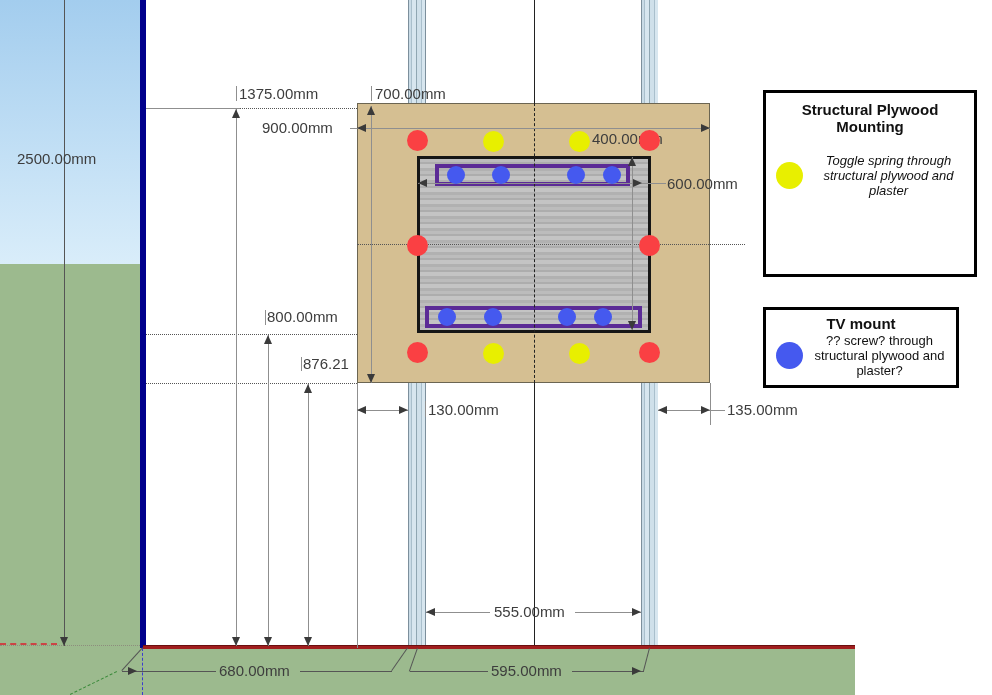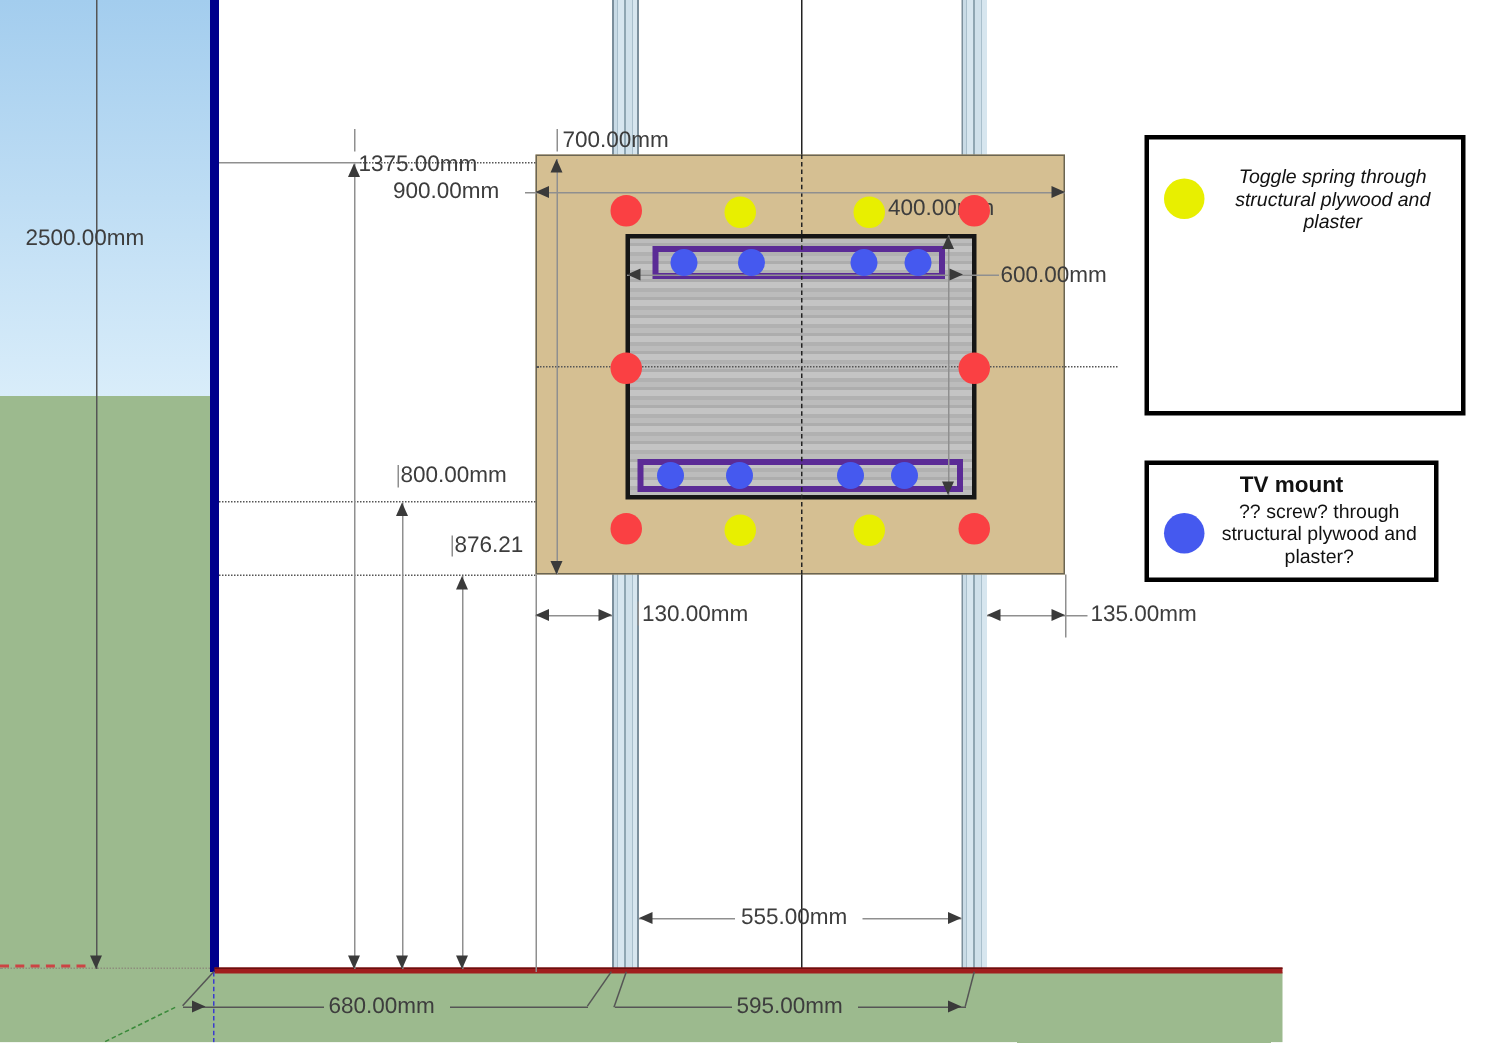--- a/index.html
+++ b/index.html
@@ -72,21 +72,21 @@
   <div class="ar dn" style="left:60px;top:637px;"></div>
   <div class="dim" style="left:17px;top:151px;">2500.00mm</div>
 
   <div class="hline" style="left:146px;top:108px;width:94px;"></div>
   <div class="hdot" style="left:240px;top:108px;width:117px;"></div>
 
   <div class="vline" style="left:236px;top:86px;height:15px;"></div>
   <div class="vline" style="left:236px;top:109px;height:537px;"></div>
   <div class="ar up" style="left:232px;top:109px;"></div>
   <div class="ar dn" style="left:232px;top:637px;"></div>
-  <div class="dim" style="left:239px;top:102px;">1375.00mm</div>
+  <div class="dim" style="left:239px;top:86px;">1375.00mm</div>
 
   <div class="hline" style="left:350px;top:128px;width:360px;"></div>
   <div class="ar lf" style="left:357px;top:124px;"></div>
   <div class="ar rt" style="left:701px;top:124px;"></div>
   <div class="dim" style="left:262px;top:120px;">900.00mm</div>
 
   <div class="vline" style="left:371px;top:86px;height:15px;"></div>
   <div class="vline" style="left:371px;top:106px;height:277px;"></div>
   <div class="ar up" style="left:367px;top:106px;"></div>
   <div class="ar dn" style="left:367px;top:374px;"></div>
@@ -144,20 +144,21 @@
   <div class="dim" style="left:219px;top:663px;">680.00mm</div>
 
   <div class="diag" style="left:418px;top:648px;width:25px;transform:rotate(109.2deg);"></div>
   <div class="diag" style="left:650px;top:648px;width:24px;transform:rotate(104.6deg);"></div>
   <div class="hline" style="left:410px;top:671px;width:78px;border-top-color:#555;"></div>
   <div class="hline" style="left:572px;top:671px;width:72px;border-top-color:#555;"></div>
   <div class="ar rt" style="left:632px;top:667px;"></div>
   <div class="dim" style="left:491px;top:663px;">595.00mm</div>
 
   <div class="legend" style="left:763px;top:90px;width:214px;height:187px;">
+    <div class="ltitle">Structural Plywood Mounting</div>
     <div class="lrow" style="margin-top:17px;font-style:italic;">
       <div class="lcirc" style="background: rgb(232, 239, 0);"></div>
       <div class="ltext">Toggle spring through structural plywood and plaster</div>
     </div>
   </div>
 
   <div class="legend" style="left:763px;top:307px;width:196px;height:81px;">
     <div class="ltitle" style="margin-top:5px;">TV mount</div>
     <div class="lrow" style="margin-top:1px;">
       <div class="lcirc" style="background: rgb(69, 89, 239);"></div>

